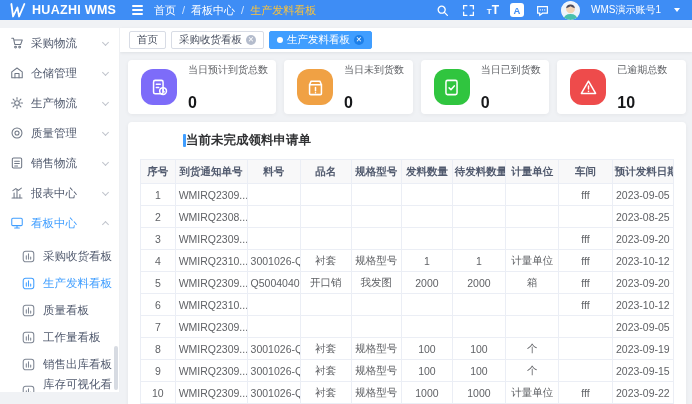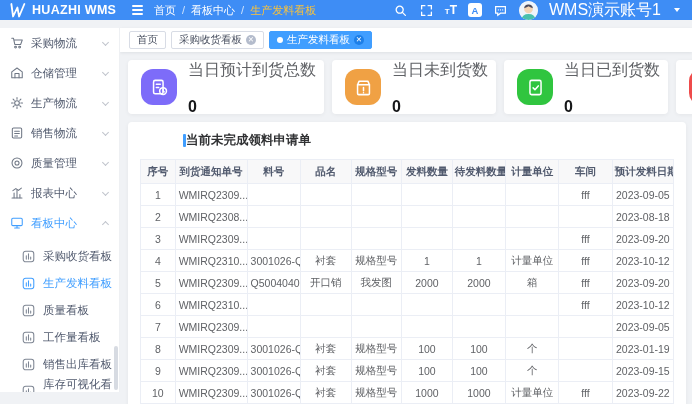--- a/index.html
+++ b/index.html
@@ -16,21 +16,21 @@
   .breadcrumb { display:flex; align-items:center; gap:6px; }
   .breadcrumb .sep { color:rgba(255,255,255,.75); }
   .crumb { color:#fff; cursor:pointer; }
   .crumb.current { color:#f9c23c; cursor:default; }
   .header-right { display:flex; align-items:center; gap:11px; padding-right:12px; }
   .hicon { width:15px; height:15px; display:flex; align-items:center; justify-content:center; cursor:pointer; }
   .ticon { font-size:12px; font-weight:bold; color:#fff; display:flex; align-items:flex-end; cursor:pointer; line-height:1; }
   .ticon .small { font-size:8px; }
   .trans { width:14px; height:14px; background:#fff; border-radius:3px; color:#3e8df5; font-size:9.5px; font-weight:bold; display:flex; align-items:center; justify-content:center; cursor:pointer; }
   .avatar { width:19px; height:19px; border-radius:50%; overflow:hidden; background:#e8eef7; cursor:pointer; flex:0 0 19px; }
-  .username { font-size:16px; white-space:nowrap; cursor:pointer; }
+  .username { font-size:10px; white-space:nowrap; cursor:pointer; }
   .caret-down { width:0; height:0; border-left:3.5px solid transparent; border-right:3.5px solid transparent; border-top:4px solid #fff; margin-left:2px; cursor:pointer; }
 
   
   .sidebar { position:absolute; top:28px; left:0; bottom:12px; width:120px; background:#fff; border-right:1px solid #eef0f3; overflow:hidden; z-index:5; }
   .menu-item { height:30px; display:flex; align-items:center; gap:7px; padding:0 8px 0 10px; color:#515a6e; font-size:11.5px; cursor:pointer; }
   .menu-item svg { flex:0 0 14px; color:#6f7785; }
   .menu-item .mlabel { flex:1; white-space:nowrap; overflow:hidden; }
   .chev { width:5px; height:5px; border-right:1.3px solid #c0c4cc; border-bottom:1.3px solid #c0c4cc; transform:rotate(45deg); margin-right:3px; margin-top:-2px; }
   .chev.up { transform:rotate(-135deg); margin-top:3px; }
   .menu-item.active { color:#409eff; }
@@ -48,21 +48,21 @@
   .tab .close { width:10px; height:10px; border-radius:50%; background:#b4bccc; color:#fff; font-size:7.5px; line-height:10px; text-align:center; cursor:pointer; }
   .tab.active { background:#409eff; border-color:#409eff; color:#fff; }
   .tab.active .dot { width:6px; height:6px; border-radius:50%; background:#fff; }
   .tab.active .close { background:#1d7fe8; }
 
   
   .main { position:absolute; top:52px; left:120px; right:0; bottom:0; overflow:hidden; }
   .stats { display:flex; gap:8px; margin:8px 6px 8px 8px; }
   .stat-card { flex:1; height:54px; background:#fff; border-radius:4px; box-shadow:0 1px 4px rgba(0,0,0,.05); display:flex; align-items:center; gap:11px; padding:9px 8px 9px 13px; }
   .stat-icon { width:36px; height:36px; border-radius:12px; flex:0 0 36px; display:flex; align-items:center; justify-content:center; }
-  .stat-label { font-size:16px; color:#606266; margin-bottom:18px; white-space:nowrap; }
+  .stat-label { font-size:10px; color:#606266; margin-bottom:18px; white-space:nowrap; }
   .stat-value { font-size:16px; font-weight:bold; color:#17181a; line-height:1; }
 
   .panel { background:#fff; border-radius:4px; margin:0 6px 0 8px; padding:10px 12px; box-shadow:0 1px 4px rgba(0,0,0,.05); height:330px; }
   .panel-title { display:flex; align-items:center; margin-bottom:10px;padding-left:43px; }
   .title-bar { width:3px; height:13px; background:#409eff; border-radius:1px; }
   .title-text { font-size:12.5px; font-weight:bold; color:#303133; }
 
   table { width:100%; border-collapse:collapse; table-layout:fixed;border-radius:28px; }
   th { background:#f8f8f9; color:#515a6e; font-size:10.5px; font-weight:bold; height:24px; border:1px solid #ebeef5; text-align:center; white-space:nowrap; overflow:hidden; padding:0 2px; }
   td { height:22px; color:#606266; font-size:10.5px; text-align:center; border:1px solid #ebeef5; white-space:nowrap; overflow:hidden; padding:0 3px; }
@@ -153,33 +153,33 @@
   </div>
   <div class="menu-item">
     <svg width="14" height="14" viewBox="0 0 24 24" fill="none" stroke="currentColor" stroke-width="1.8" stroke-linecap="round">
         <circle cx="12" cy="12" r="4"></circle>
         <path d="M12 2.5 v3 M12 18.5 v3 M2.5 12 h3 M18.5 12 h3 M5.3 5.3 l2.1 2.1 M16.6 16.6 l2.1 2.1 M18.7 5.3 l-2.1 2.1 M7.4 16.6 l-2.1 2.1"></path>
       </svg>
     <span class="mlabel">生产物流</span>
     <span class="chev"></span>
   </div>
   <div class="menu-item">
+    <svg width="14" height="14" viewBox="0 0 24 24" fill="none" stroke="currentColor" stroke-width="1.8">
+        <circle cx="12" cy="12" r="8.5"></circle>
+        <circle cx="12" cy="12" r="3.5"></circle>
+      </svg>
+    <span class="mlabel">质量管理</span>
+    <span class="chev"></span>
+  </div>
+  <div class="menu-item">
     <svg width="14" height="14" viewBox="0 0 24 24" fill="none" stroke="currentColor" stroke-width="1.8" stroke-linecap="round">
         <rect x="4" y="3.5" width="16" height="17" rx="2"></rect>
         <path d="M8 9 h8 M8 13 h8 M8 17 h5"></path>
       </svg>
     <span class="mlabel">销售物流</span>
-    <span class="chev"></span>
-  </div>
-  <div class="menu-item">
-    <svg width="14" height="14" viewBox="0 0 24 24" fill="none" stroke="currentColor" stroke-width="1.8">
-        <circle cx="12" cy="12" r="8.5"></circle>
-        <circle cx="12" cy="12" r="3.5"></circle>
-      </svg>
-    <span class="mlabel">质量管理</span>
     <span class="chev"></span>
   </div>
   <div class="menu-item">
     <svg width="14" height="14" viewBox="0 0 24 24" fill="none" stroke="currentColor" stroke-width="1.8" stroke-linecap="round">
         <path d="M3.5 20.5 H20.5"></path>
         <path d="M7 20 V12 M12 20 V6.5 M17 20 V14.5"></path>
         <path d="M5 8 l5 -3.5 4.5 3 5-4"></path>
       </svg>
     <span class="mlabel">报表中心</span>
     <span class="chev"></span>
@@ -351,21 +351,21 @@
           <tr>
             <td>2</td>
             <td>WMIRQ2308...</td>
             <td></td>
             <td></td>
             <td></td>
             <td></td>
             <td></td>
             <td></td>
             <td></td>
-            <td>2023-08-18</td>
+            <td>2023-08-25</td>
           </tr>
           <tr>
             <td>3</td>
             <td>WMIRQ2309...</td>
             <td></td>
             <td></td>
             <td></td>
             <td></td>
             <td></td>
             <td></td>
@@ -423,21 +423,21 @@
           <tr>
             <td>8</td>
             <td>WMIRQ2309...</td>
             <td>3001026-Q3...</td>
             <td>衬套</td>
             <td>规格型号</td>
             <td>100</td>
             <td>100</td>
             <td>个</td>
             <td></td>
-            <td>2023-01-19</td>
+            <td>2023-09-19</td>
           </tr>
           <tr>
             <td>9</td>
             <td>WMIRQ2309...</td>
             <td>3001026-Q3...</td>
             <td>衬套</td>
             <td>规格型号</td>
             <td>100</td>
             <td>100</td>
             <td>个</td>

